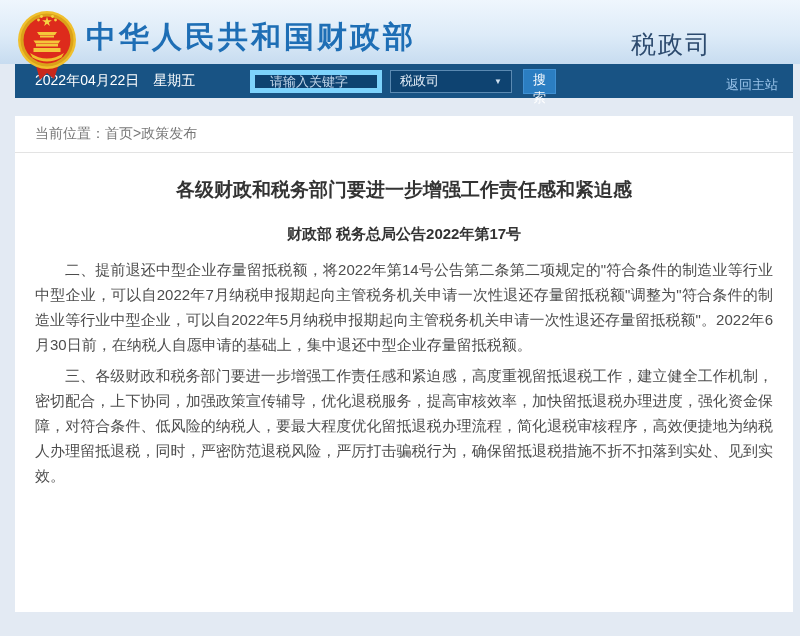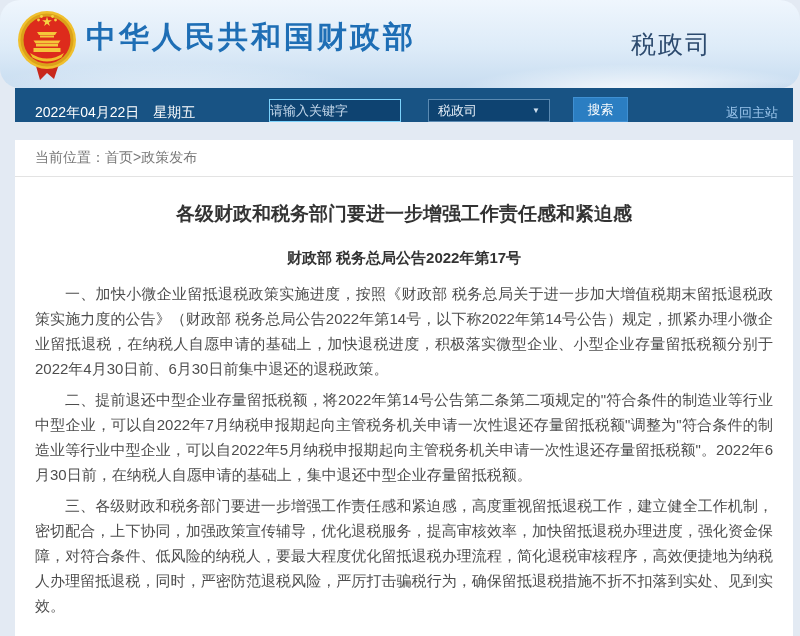--- a/index.html
+++ b/index.html
@@ -6,61 +6,60 @@
   html, body { margin: 0; padding: 0; }
   body {
     width: 800px; height: 636px;
     background: #e3eaf3;
     font-family: "Liberation Sans", "DejaVu Sans", sans-serif;
     overflow: hidden;
   }
 
   
   .header {
-    position: relative; height: 88px; width: 800px;
+    position: relative; height: 64px; width: 800px;
     background:
       radial-gradient(ellipse 260px 40px at 640px 92px, rgba(255,255,255,0.9), rgba(255,255,255,0) 70%),
       radial-gradient(ellipse 300px 55px at 170px 100px, rgba(255,255,255,0.55), rgba(255,255,255,0) 70%),
       radial-gradient(ellipse 220px 22px at 720px 96px, rgba(110,150,195,0.35), rgba(110,150,195,0) 70%),
       linear-gradient(180deg, #eff6fd 0%, #ddebf8 55%, #c7dcf0 100%);
-    border-radius: 20px;
   }
   .emblem { position: absolute; left: 16px; top: 7px; width: 62px; height: 76px; }
   .header-titles { position: absolute; left: 86px; top: 17px; }
   .title-cn {
     font-size: 30px; font-weight: bold; color: #1e6eb5; letter-spacing: 3px;
     white-space: nowrap;
   }
   .title-en { font-size: 12.5px; color: #1e6eb5; margin-top: 6px; white-space: nowrap; }
   .dept { position: absolute; right: 88px; top: 28px; font-size: 25px; color: #2c4a6e; letter-spacing: 2px; }
 
   
   .navbar {
     margin-left: 15px; width: 778px; height: 34px;
     background: #185384;
-    display: flex; align-items: flex-end; gap: 19px;
+    display: flex; align-items: center;
   }
   .nav-date { color: #ffffff; font-size: 14px; margin-left: 20px; width: 196px; white-space: nowrap; }
   .search-input {
     width: 132px; height: 23px; margin-left: 19px;
-    background: #0e4371; border: 1px solid #7dd3fc;
-    color: #d9e7f4; font-size: 13px; padding: 0 0; outline: none;
+    background: #0e4371; border: 5px solid #7dd3fc;
+    color: #d9e7f4; font-size: 13px; padding: 0 15px; outline: none;
     font-family: "Liberation Sans", "DejaVu Sans", sans-serif;
   }
   .search-input::placeholder { color: #c3d7ea; opacity: 1; }
   .category-select {
     margin-left: 8px; width: 122px; height: 23px;
     background: #0e4371; border: 1px solid #5b8ab2;
     color: #e8f1fa; font-size: 13px;
     display: flex; align-items: center; justify-content: space-between;
     padding: 0 9px; cursor: pointer;
   }
   .caret { font-size: 8px; color: #cfe0f0; }
   .search-btn {
-    margin-left: 4px; width: 55px; height: 25px;
+    margin-left: 11px; width: 33px; height: 25px;
     background: #2b7ec2; border: 1px solid #3f90d3;
     color: #ffffff; font-size: 13px; cursor: pointer;
     font-family: "Liberation Sans", "DejaVu Sans", sans-serif;
   }
   .back-link { margin-left: auto; margin-right: 15px; color: #9cc6ec; font-size: 13px; text-decoration: none; cursor: pointer; margin-top: 8px; }
 
   
   .content {
     margin: 18px 0 0 15px; width: 778px; height: 496px;
     background: #ffffff; overflow: hidden;
@@ -121,18 +120,17 @@
   <button class="search-btn">搜索</button>
   <a class="back-link">返回主站</a>
 </div>
 
 <div class="content">
   <div class="breadcrumb"><span>当前位置：</span><a>首页</a><span>&gt;</span><a>政策发布</a></div>
 
   <div class="article">
     <h1 class="article-title">各级财政和税务部门要进一步增强工作责任感和紧迫感</h1>
     <div class="doc-number">财政部 税务总局公告2022年第17号</div>
-    <p>一、加快小微企业留抵退税政策实施进度，按照《财政部 税务总局关于进一步加大增值税期末留抵退税政策实施力度的公告》（财政部 税务总局公告2022年第14号，以下称2022年第14号公告）规定，抓紧办理小微企业留抵退税，在纳税人自愿申请的基础上，加快退税进度，积极落实微型企业、小型企业存量留抵税额分别于2022年4月30日前、6月30日前集中退还的退税政策。</p>
     <p>二、提前退还中型企业存量留抵税额，将2022年第14号公告第二条第二项规定的"符合条件的制造业等行业中型企业，可以自2022年7月纳税申报期起向主管税务机关申请一次性退还存量留抵税额"调整为"符合条件的制造业等行业中型企业，可以自2022年5月纳税申报期起向主管税务机关申请一次性退还存量留抵税额"。2022年6月30日前，在纳税人自愿申请的基础上，集中退还中型企业存量留抵税额。</p>
     <p>三、各级财政和税务部门要进一步增强工作责任感和紧迫感，高度重视留抵退税工作，建立健全工作机制，密切配合，上下协同，加强政策宣传辅导，优化退税服务，提高审核效率，加快留抵退税办理进度，强化资金保障，对符合条件、低风险的纳税人，要最大程度优化留抵退税办理流程，简化退税审核程序，高效便捷地为纳税人办理留抵退税，同时，严密防范退税风险，严厉打击骗税行为，确保留抵退税措施不折不扣落到实处、见到实效。</p>
 
   </div>
 </div>
 
 </body></html>

